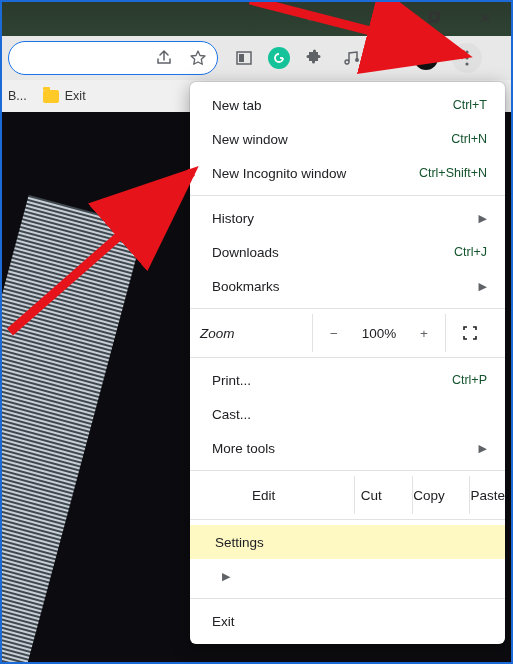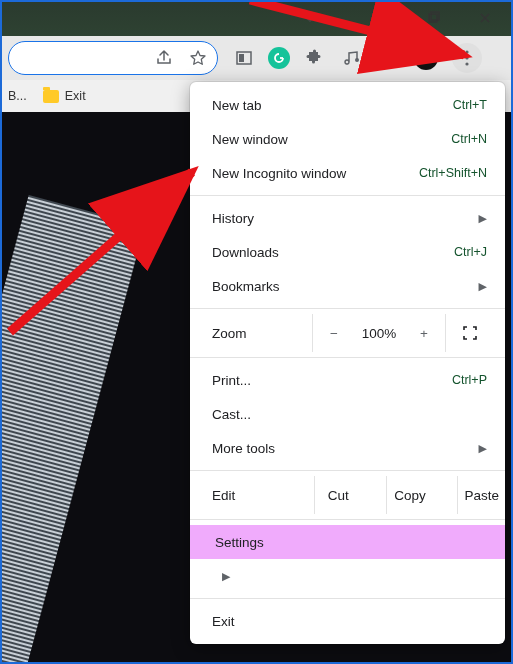--- a/index.html
+++ b/index.html
@@ -146,49 +146,49 @@
   .mi {
     display: flex;
     align-items: center;
     height: 34px;
     padding: 0 18px 0 22px;
     font-size: 13.5px;
     cursor: default;
   }
   .mi .lab { flex: 1; }
   .mi .sc { color: #14532d; font-size: 12.5px; }
-  .mi.hl { background: #f0abfc; padding-left: 25px; }
+  .mi.hl { background: #fef9c3; padding-left: 25px; }
   .sep { height: 1px; background: #e2e2e2; margin: 5px 0; }
   .subarrow {
     color: #5f6368;
     font-size: 11px;
     margin-left: 10px;
   }
   .zoomrow {
     display: flex;
     align-items: center;
     height: 38px;
     font-size: 13.5px;
   }
-  .zoomrow .zlab { flex: 0 0 122px; padding-left: 22px; }
+  .zoomrow .zlab { flex: 0 0 122px; padding-left: 10px; font-style: italic; }
   .zsep { width: 1px; height: 38px; background: #e2e2e2; }
   .zbtn {
     width: 42px; height: 38px;
     display: flex; align-items: center; justify-content: center;
     color: #5f6368;
   }
   .zpct { width: 48px; text-align: center; }
   .zfs { width: 48px; display: flex; align-items: center; justify-content: center; }
   .editrow {
     display: flex;
     align-items: stretch;
     height: 38px;
     font-size: 13.5px;
   }
-  .editrow .elab { flex: 0 0 100px; padding-left: 22px; display:flex; align-items:center;}
+  .editrow .elab { flex: 0 0 100px; padding-left: 22px; display:flex; align-items:center;margin-left:40px;}
   .ebtn {
     flex: 1;
     display: flex; align-items: center; justify-content: center;
     border-left: 1px solid #e2e2e2;
     margin-left: 24px;
   }
   
   .arrow {
     position: absolute;
     pointer-events: none;

